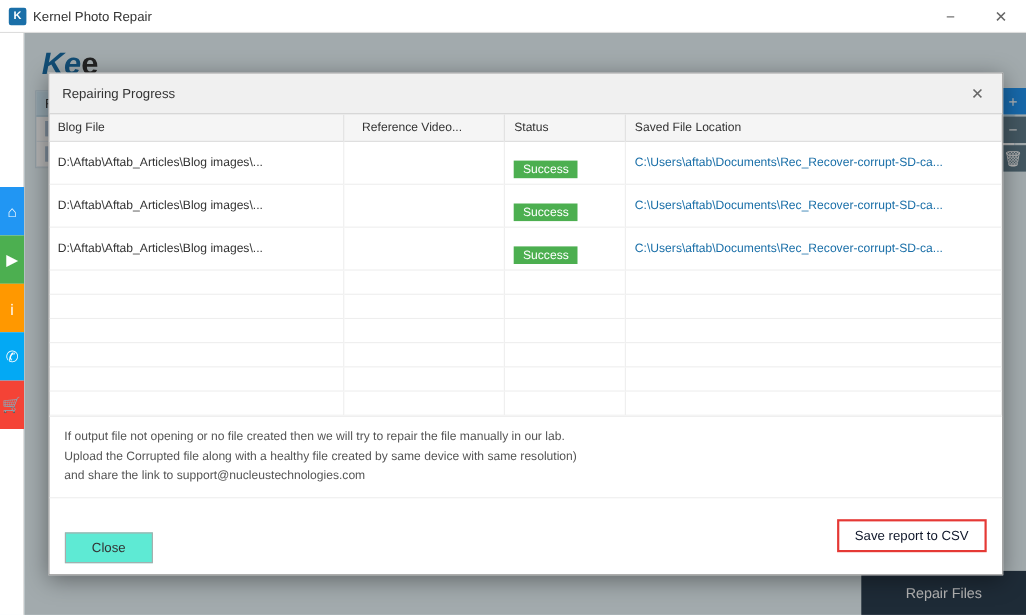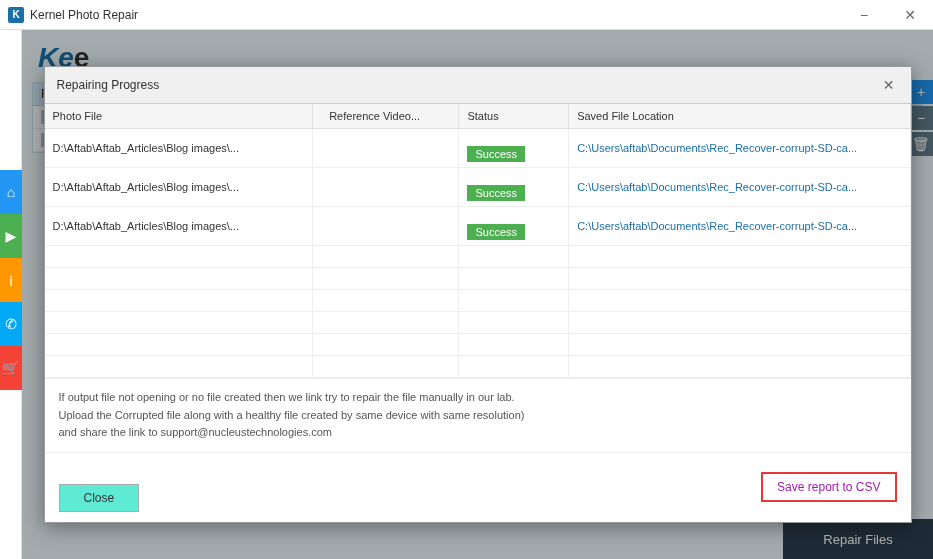--- a/index.html
+++ b/index.html
@@ -319,21 +319,21 @@
       cursor: pointer;
       color: #333;
       margin-top: 21px;
     }
     .btn-save-csv {
       padding: 6px 14px;
       background: #fff;
       border: 2px solid #e53935;
       font-size: 12px;
       cursor: pointer;
-      color: #a21caf;
+      color: #0f172a;
     }
   </style>
 </head>
 <body>
 
 <div class="title-bar">
   <div class="title-bar-icon">
     <span>K</span>
   </div>
   <span class="title-bar-text">Kernel Photo Repair</span>
@@ -390,21 +390,21 @@
 
         <div class="dialog-title-bar">
           <span class="dialog-title">Repairing Progress</span>
           <button class="dialog-close-btn">✕</button>
         </div>
 
         <div class="dialog-table-wrap">
           <table>
             <thead>
               <tr>
-                <th class="col-video">Photo File</th>
+                <th class="col-video">Blog File</th>
                 <th class="col-ref">Reference Video...</th>
                 <th class="col-status">Status</th>
                 <th class="col-saved">Saved File Location</th>
               </tr>
             </thead>
             <tbody id="table-body">
             <tr>
                   <td class="col-video">D:\Aftab\Aftab_Articles\Blog images\...</td>
                   <td class="col-ref"></td>
                   <td class="col-status"><span class="status-success">Success</span></td>
@@ -456,21 +456,21 @@
                   <td class="col-video"></td>
                   <td class="col-ref"></td>
                   <td class="col-status"></td>
                   <td class="col-saved"></td>
                 </tr>
               </tbody>
           </table>
         </div>
 
         <div class="dialog-note">
-          <div>If output file not opening or no file created then we link try to repair the file manually in our lab.</div>
+          <div>If output file not opening or no file created then we will try to repair the file manually in our lab.</div>
           <div>Upload the Corrupted file along with a healthy file created by same device with same resolution)</div>
           <div>and share the link to support@nucleustechnologies.com</div>
         </div>
 
         <div class="dialog-footer">
           <button class="btn-close-dialog">Close</button>
           <button class="btn-save-csv">Save report to CSV</button>
         </div>
 
       </div>

